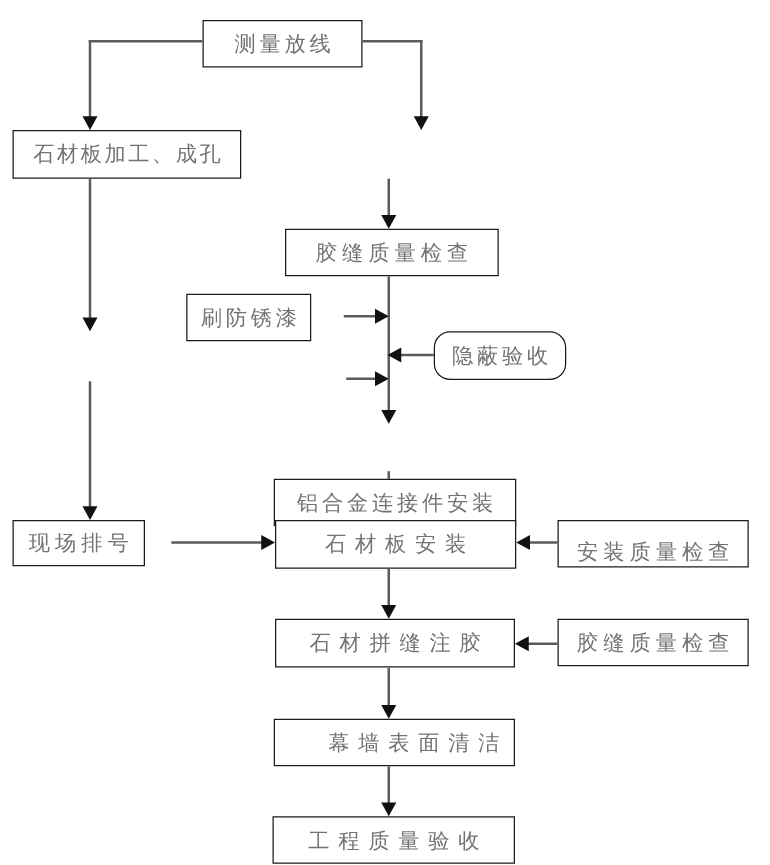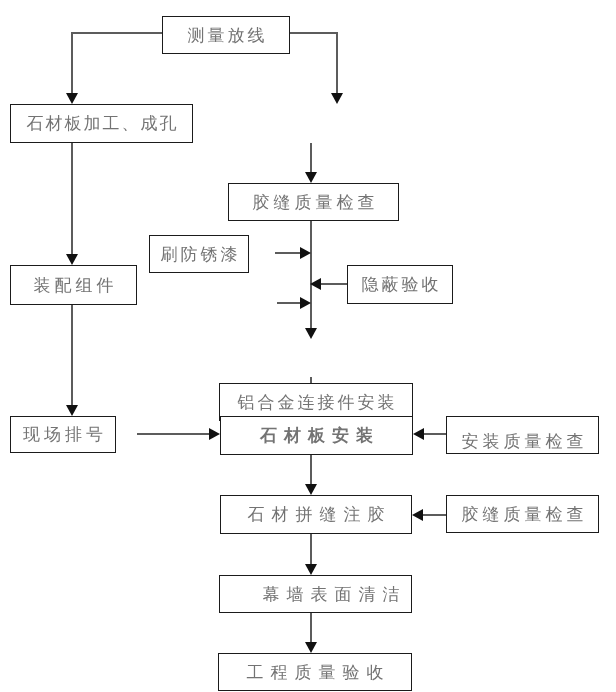--- a/index.html
+++ b/index.html
@@ -129,37 +129,34 @@
 
   <div class="node ls4" style="left:228px; top:183px; width:171px; height:38px;">
     <span>胶缝质量检查</span>
   </div>
 
   <div class="node ls3" style="left:149px; top:235px; width:100px; height:38px;">
     <span>刷防锈漆</span>
   </div>
 
 
-  <div class="node ls3" style="left:347px; top:265px; width:106px; height:39px;">
+  <div class="node ls3" style="left:347px; top:265px; width:106px; height:39px;border-radius:13px;">
     <span>隐蔽验收</span>
   </div>
 
-  <div class="node ls4" style="left:10px; top:265px; width:127px; height:40px;">
-    <span>装配组件</span>
-  </div>
 
   <div class="node ls3" style="left:219px; top:339px; width:194px; height:38px;margin-top:44px;">
     <span>铝合金连接件安装</span>
   </div>
 
   <div class="node ls4" style="left:10px; top:416px; width:106px; height:37px;">
     <span>现场排号</span>
   </div>
 
-  <div class="node ls7" style="left:220px; top:416px; width:193px; height:39px;font-weight:bold;">
+  <div class="node ls7" style="left:220px; top:416px; width:193px; height:39px;">
     <span>石材板安装</span>
   </div>
 
   <div class="node ls4" style="left:446px; top:416px; width:153px; height:38px;align-items:flex-end;">
     <span>安装质量检查</span>
   </div>
 
   <div class="node ls7" style="left:220px; top:495px; width:192px; height:39px;">
     <span>石材拼缝注胶</span>
   </div>

